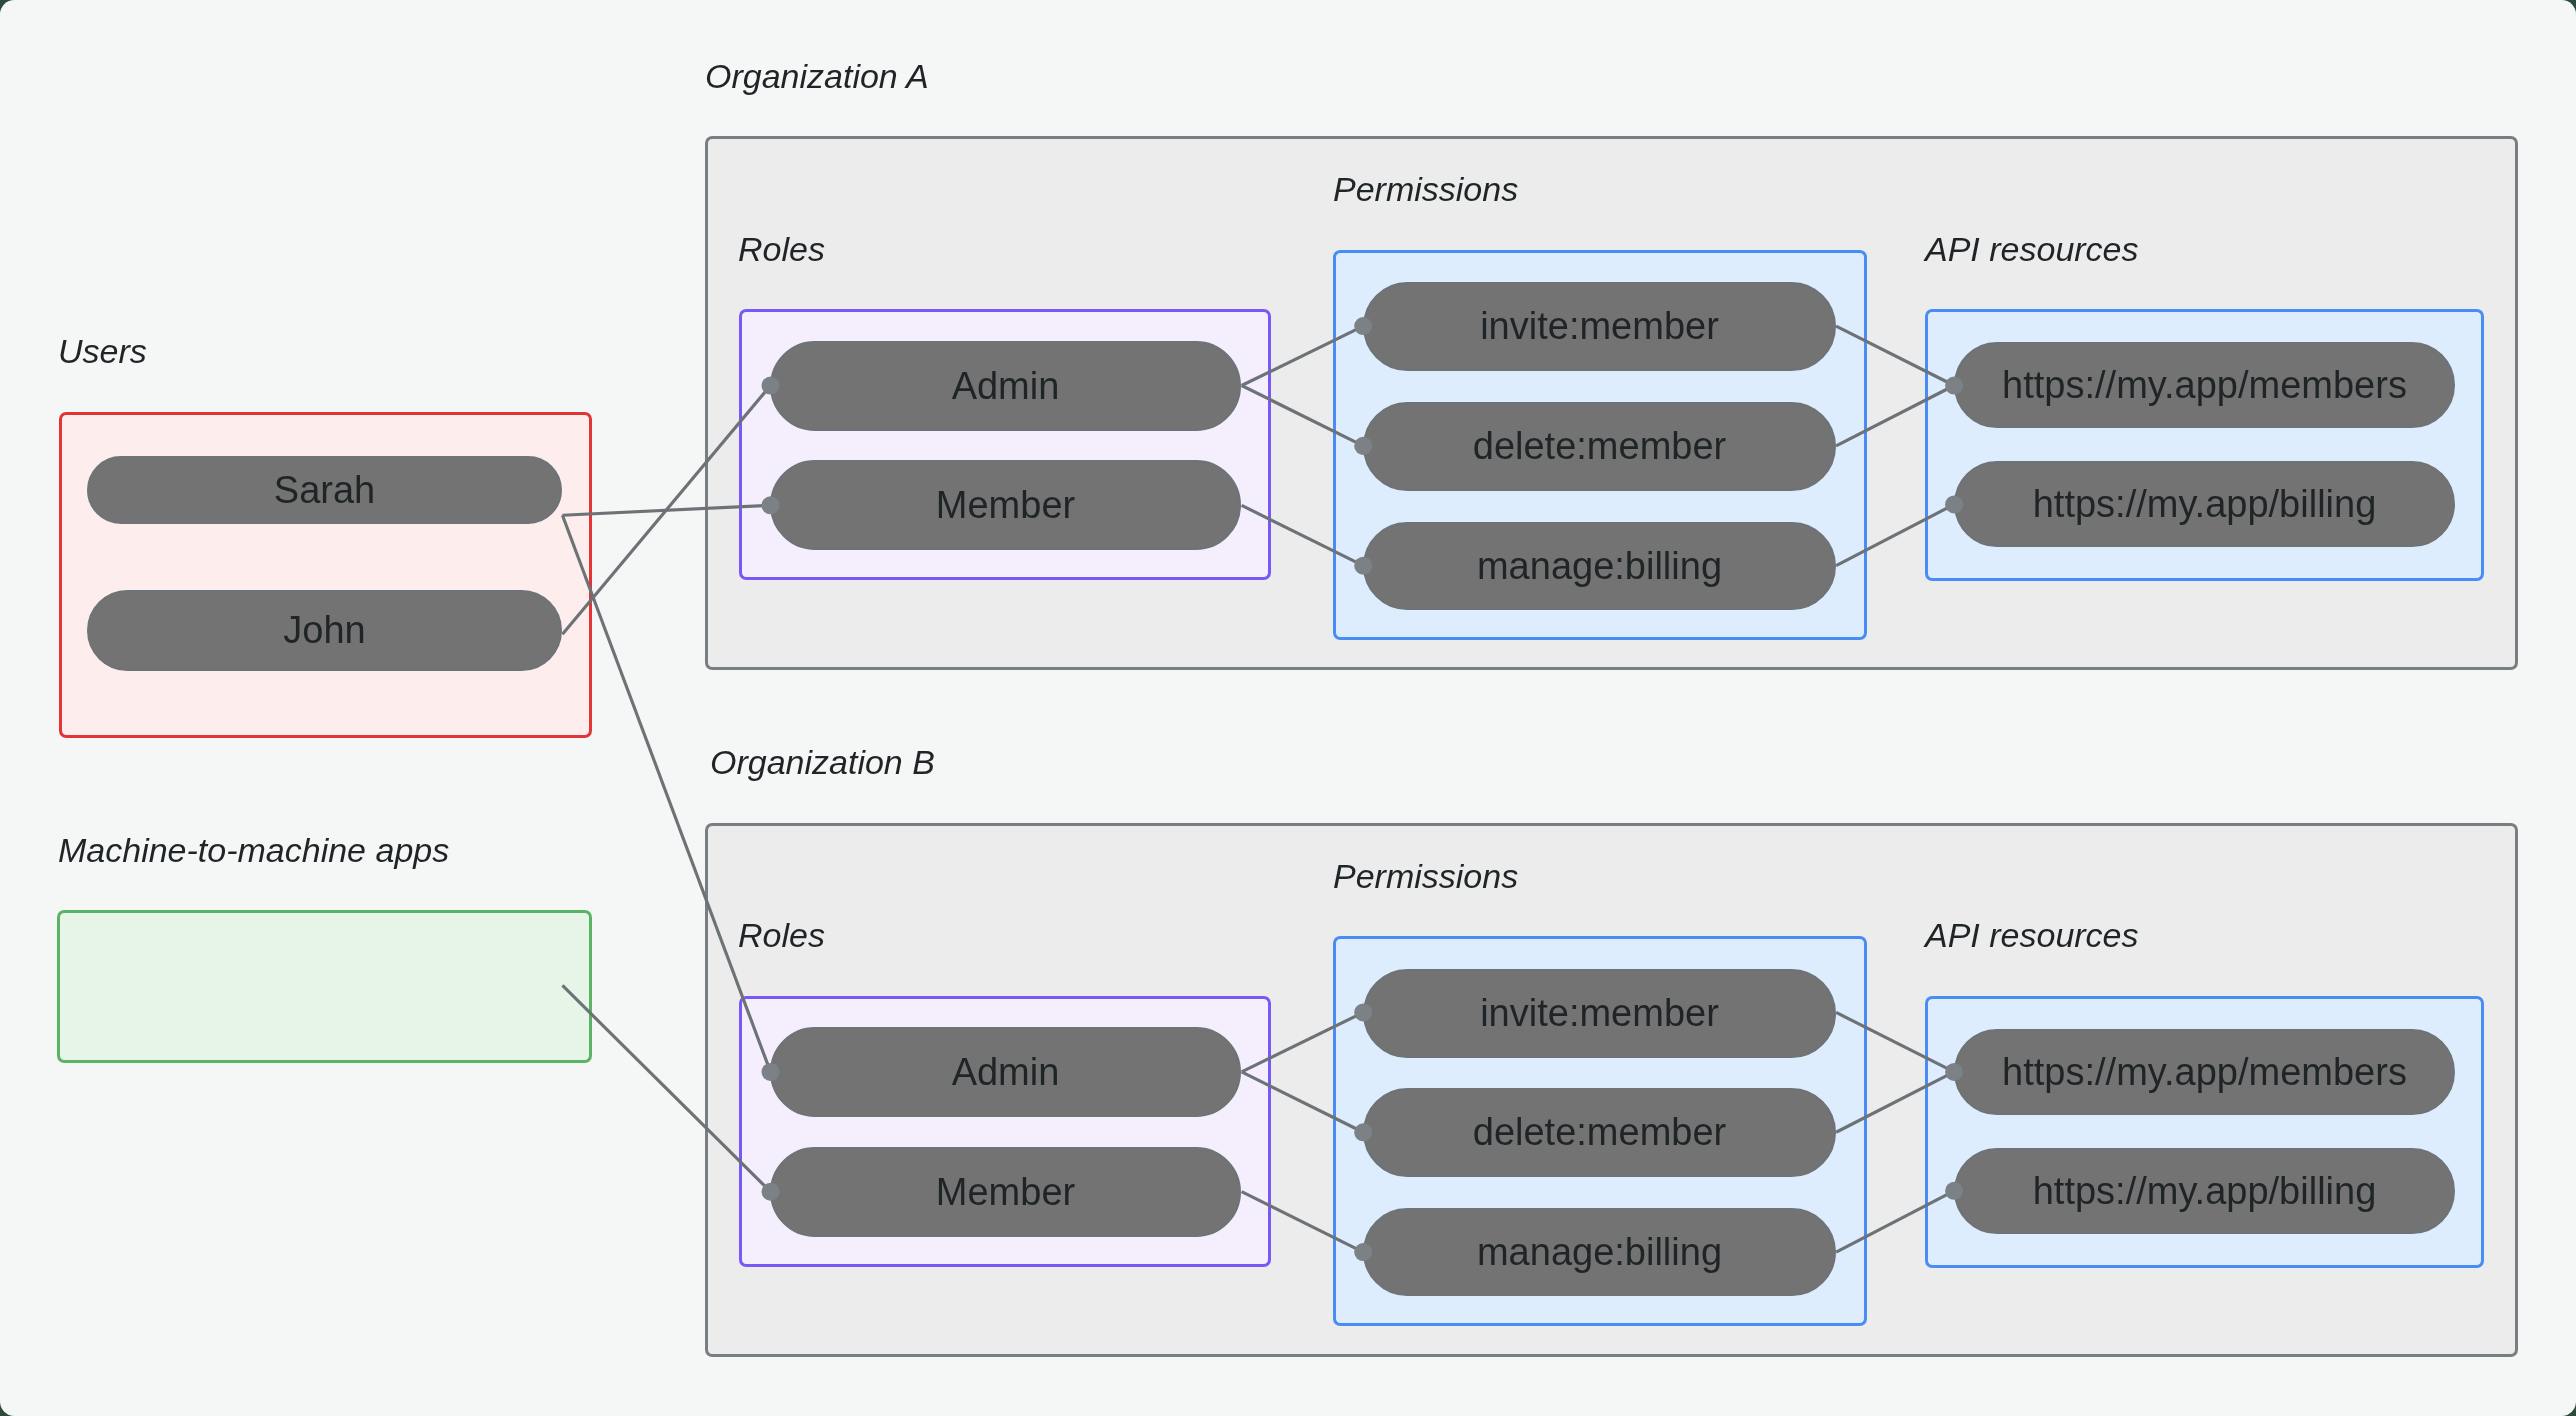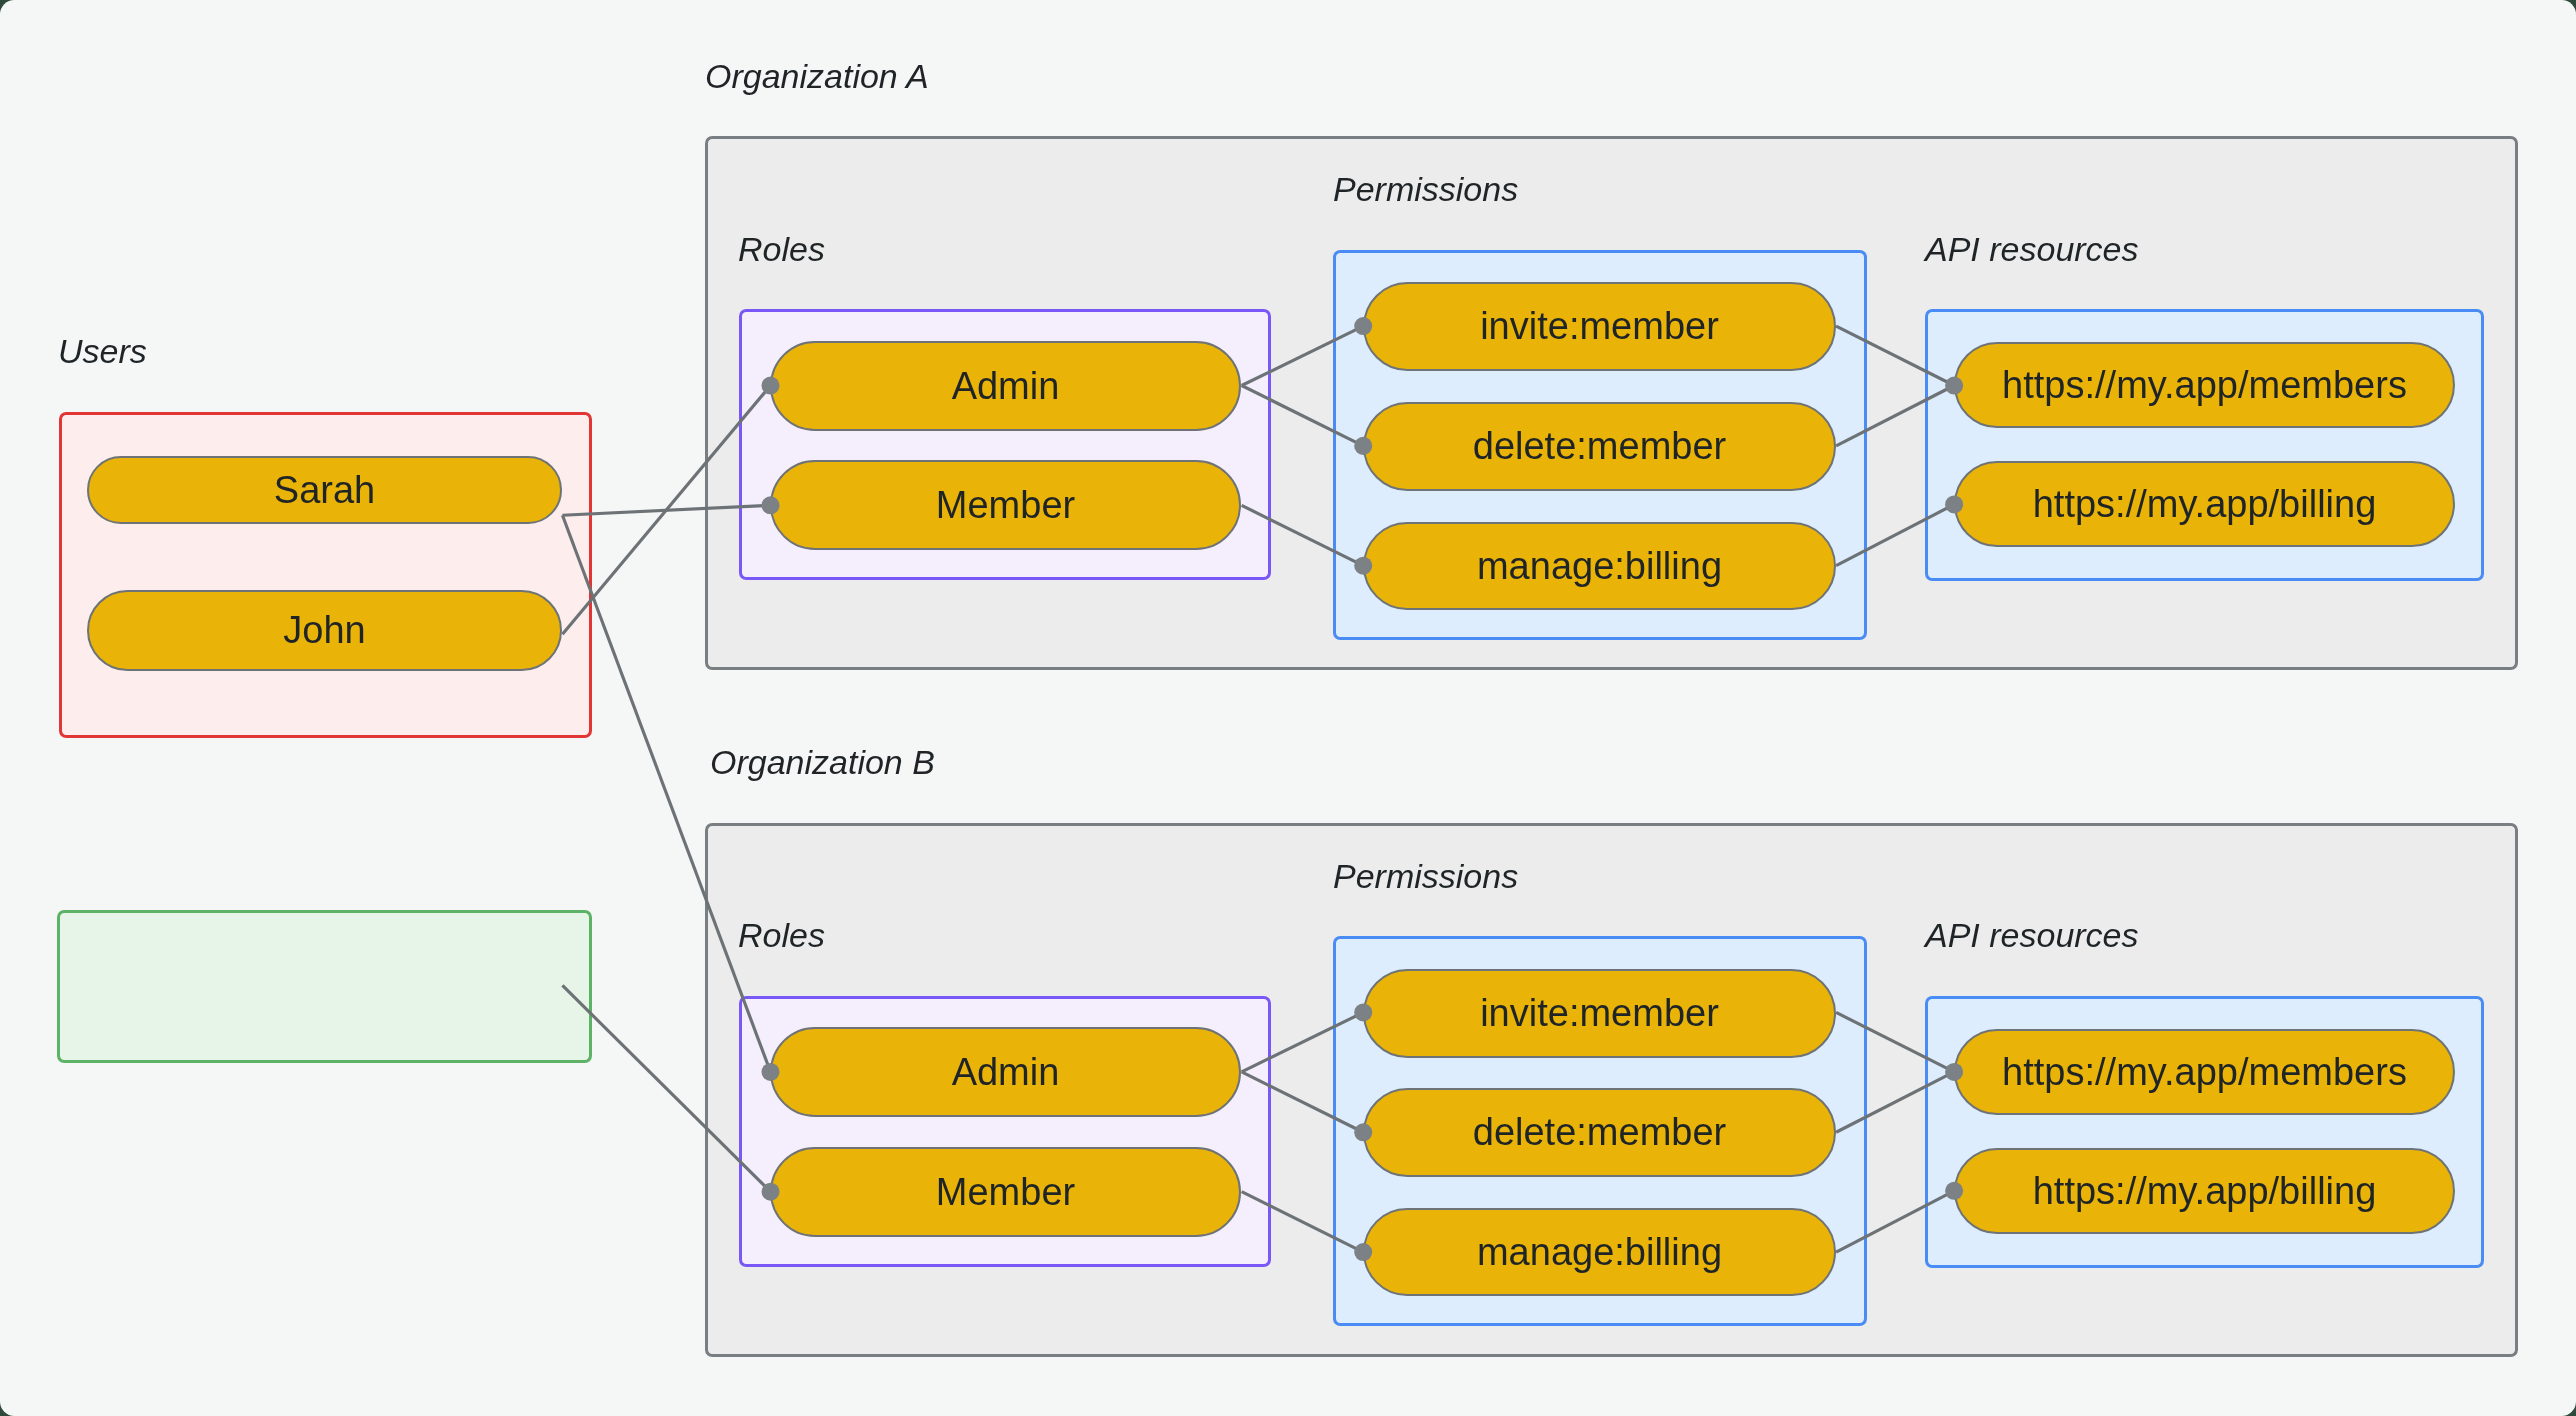--- a/index.html
+++ b/index.html
@@ -35,21 +35,21 @@
     border-radius: 7.2px;
     background: #ececed;
   }
   .gbox.users  { border-color: #e23535; background: #fdeded; }
   .gbox.m2m    { border-color: #5cb265; background: #e7f4e8; }
   .gbox.roles  { border-color: #7a58f6; background: #f4eefd; }
   .gbox.blue   { border-color: #4a8cf5; background: #ddedfd; }
   .pill {
     position: absolute;
     box-sizing: border-box;
-    background: #eab308;
+    background: #737373;
     border: 2.7px solid #6d7376;
     border-radius: 63px;
     display: flex;
     align-items: center;
     justify-content: center;
     font-size: 38px;
     font-weight: 400;
     color: #1f2427;
     white-space: nowrap;
   }
@@ -64,20 +64,21 @@
 </head>
 <body>
 
 <div class="canvas">
 
   <div class="glabel" style="left:58px; top:333px;">Users</div>
   <div class="gbox users" style="left:59px; top:412px; width:533px; height:326px;"></div>
   <div class="pill" style="left:87px; top:456px; width:475px; height:68px;">Sarah</div>
   <div class="pill" style="left:87px; top:590px; width:475px; height:81px;">John</div>
 
+  <div class="glabel" style="left:58px; top:832px;">Machine-to-machine apps</div>
   <div class="gbox m2m" style="left:57px; top:910px; width:535px; height:153px;"></div>
 
   <div class="glabel" style="left:705px; top:58px;">Organization A</div>
   <div class="gbox" style="left:705px; top:136px; width:1813px; height:534px;"></div>
 
   <div class="glabel" style="left:738px; top:231px;">Roles</div>
   <div class="gbox roles" style="left:739px; top:309px; width:532px; height:271px;"></div>
   <div class="pill" style="left:770px; top:341px; width:471px; height:90px;">Admin</div>
   <div class="pill" style="left:770px; top:460px; width:471px; height:90px;">Member</div>
 

